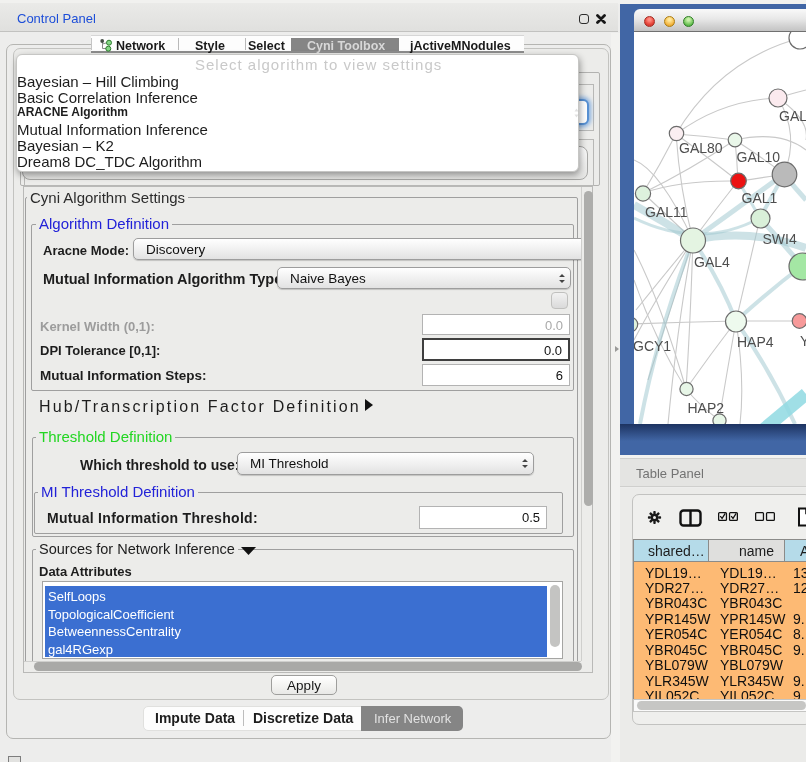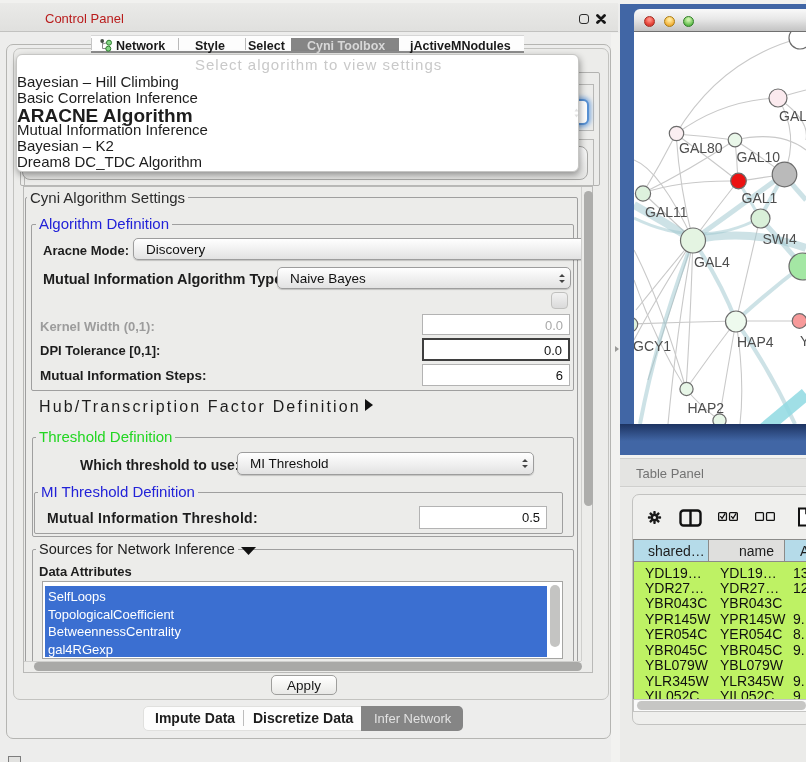--- a/index.html
+++ b/index.html
@@ -22,21 +22,21 @@
 </head>
 <body>
 <div id="stage">
 <div class="abs" style="left:0; top:0; width:806px; height:4px; background:#f1f1ef;"></div>
 <div class="abs" style="left:611px; top:33px; width:9px; height:729px; background:#f2f2f0;"></div>
 <div class="abs" style="left:615px; top:346px; width:0; height:0; border-top:3.5px solid transparent; border-bottom:3.5px solid transparent; border-left:4.5px solid #9a9a98;"></div>
 <div class="abs" style="left:620px; top:455px; width:186px; height:4px; background:#f2f2f0;"></div>
 
 <div class="abs" style="left:0; top:3px; width:618px; height:29px;
   background:linear-gradient(#eaeae8,#e0e0de); border-bottom:1px solid #c2c2c0;"></div>
-<div class="lbl" style="left:17px; top:11px; color:#b91c1c;margin-left:28px;">Control Panel</div>
+<div class="lbl" style="left:17px; top:11px; color:#1d4ed8;">Control Panel</div>
 <div class="abs" style="left:579px; top:14px; width:10px; height:10px; border:1.7px solid #2c2c2c; border-radius:3px;"></div>
 <svg class="abs" style="left:596px; top:14px;" width="10" height="10" viewBox="0 0 10 10">
   <path d="M1.5 1.5 L8.5 8.5 M8.5 1.5 L1.5 8.5" stroke="#161616" stroke-width="2.8" stroke-linecap="round"></path>
 </svg>
 
 <div class="abs" style="left:6px; top:44px; width:605px; height:695px; border:1px solid #b5b5b2; border-radius:7px;"></div>
 
 <div class="abs" style="left:13px; top:48px; width:596px; height:652px; border:1px solid #c3c3c0; border-radius:7px; background:#ececea;"></div>
 
 <div class="abs" style="left:91px; top:35px; width:433px; height:18px; background:#fdfdfd; border-bottom:2px solid #8e8e8e; border-top:1px solid #d6d6d6;"></div>
@@ -67,21 +67,21 @@
 
 <div class="abs" style="left:16px; top:54px; width:563px; height:118px; background:#ffffff;
   border:1px solid #c6c6c4; border-radius:6px; box-shadow:1px 3px 7px rgba(0,0,0,0.38);"></div>
 <svg class="abs" style="left:574px; top:107px; opacity:0.22;" width="5" height="12" viewBox="0 0 5 12">
   <path d="M0.5 4.5 L2.5 1.5 L4.5 4.5 Z" fill="#777"></path>
       <path d="M0.5 7.5 L2.5 10.5 L4.5 7.5 Z" fill="#777"></path>
 </svg>
 <div class="abs" style="left:195px; top:56px; font-size:15px; letter-spacing:1px; color:#c9c9c9;">Select algorithm to view settings</div>
 <div class="lbl" style="left:17px; top:73px; font-size:15px;">Bayesian – Hill Climbing</div>
 <div class="lbl" style="left:17px; top:89px; font-size:15px;">Basic Correlation Inference</div>
-<div class="blbl" style="left:17px; top:105px; font-size:19px;">ARACNE Algorithm</div>
+<div class="blbl" style="left:17px; top:105px; font-size:12px;">ARACNE Algorithm</div>
 <div class="lbl" style="left:17px; top:121px; font-size:15px;">Mutual Information Inference</div>
 <div class="lbl" style="left:17px; top:137px; font-size:15px;">Bayesian – K2</div>
 <div class="lbl" style="left:17px; top:153px; font-size:15px;">Dream8 DC_TDC Algorithm</div>
 
 <div class="abs" style="left:23px; top:186px; width:570px; height:487px; border:1px solid #b9b9b7;"></div>
 
 <div class="abs" style="left:581px; top:187px; width:1px; height:474px; background:#cfcfcd;"></div>
 <div class="abs" style="left:584px; top:191px; width:9px; height:315px; border-radius:4.5px; background:#adadab;"></div>
 <div class="abs" style="left:24px; top:661px; width:557px; height:1px; background:#cfcfcd;"></div>
 <div class="abs" style="left:34px; top:662px; width:548px; height:9px; border-radius:4.5px; background:#a9a9a7;"></div>
@@ -317,21 +317,21 @@
 </svg>
 
 <div class="abs" style="left:633px; top:539px; width:173px; height:23px;">
   <div class="abs" style="left:0; top:0; width:76px; height:23px; background:#b5dbe9; border:1px solid #8b8b89;"></div>
   <div class="abs" style="left:76px; top:0; width:76px; height:23px; background:#dfdfdd; border:1px solid #8b8b89; border-left:none;"></div>
   <div class="abs" style="left:152px; top:0; width:21px; height:23px; background:#b5dbe9; border:1px solid #8b8b89; border-left:none; border-right:none;"></div>
   <div class="lbl" style="left:15px; top:4px; font-size:14px;">shared…</div>
   <div class="lbl" style="left:106px; top:4px; font-size:14px;">name</div>
   <div class="lbl" style="left:167px; top:4px; font-size:14px;">A</div>
 </div>
-<div class="abs" id="tbody" style="left:633px; top:562px; width:173px; height:137px; background:#bef264; border-left:1px solid #8b8b89; overflow:hidden; font-size:14px; color:#101010;">
+<div class="abs" id="tbody" style="left:633px; top:562px; width:173px; height:137px; background:#fdba74; border-left:1px solid #8b8b89; overflow:hidden; font-size:14px; color:#101010;">
 <div style="position:absolute;left:11px;top:2.5px">YDL19…</div>
       <div style="position:absolute;left:86px;top:2.5px">YDL19…</div>
       <div style="position:absolute;left:159px;top:2.5px">13</div>
 <div style="position:absolute;left:11px;top:17.9px">YDR27…</div>
       <div style="position:absolute;left:86px;top:17.9px">YDR27…</div>
       <div style="position:absolute;left:159px;top:17.9px">12</div>
 <div style="position:absolute;left:11px;top:33.4px">YBR043C</div>
       <div style="position:absolute;left:86px;top:33.4px">YBR043C</div>
 <div style="position:absolute;left:11px;top:48.8px">YPR145W</div>
       <div style="position:absolute;left:86px;top:48.8px">YPR145W</div>

